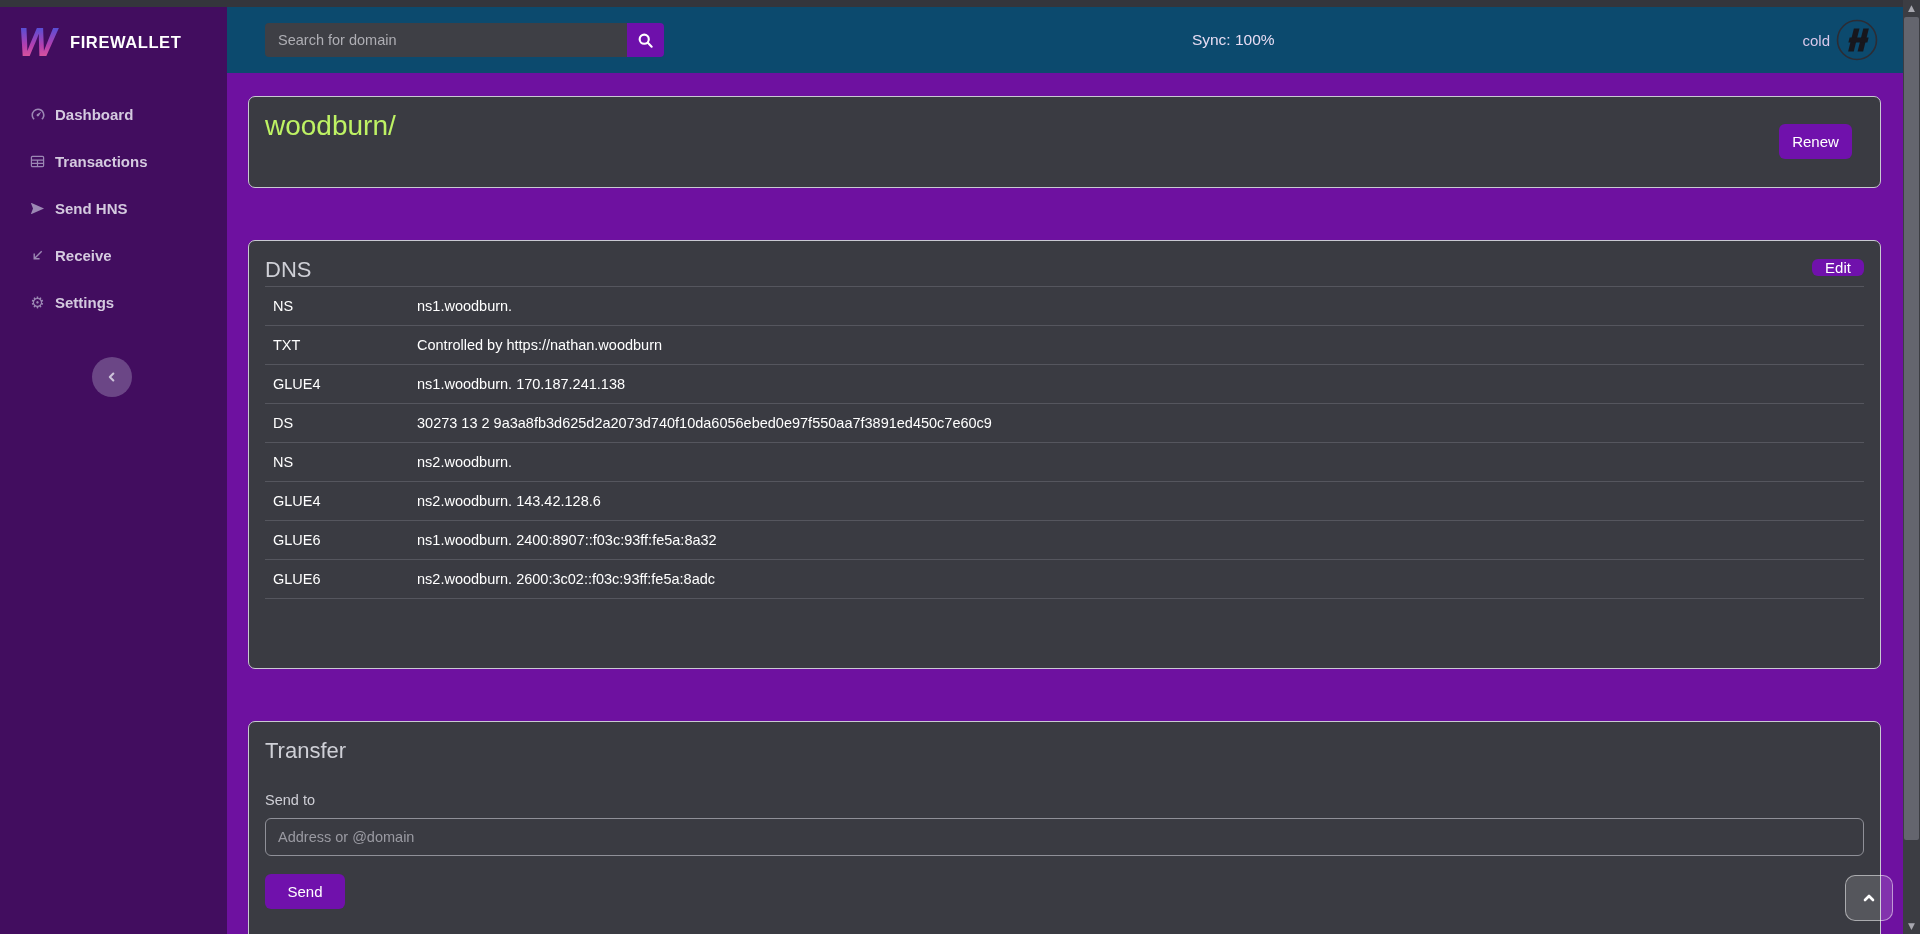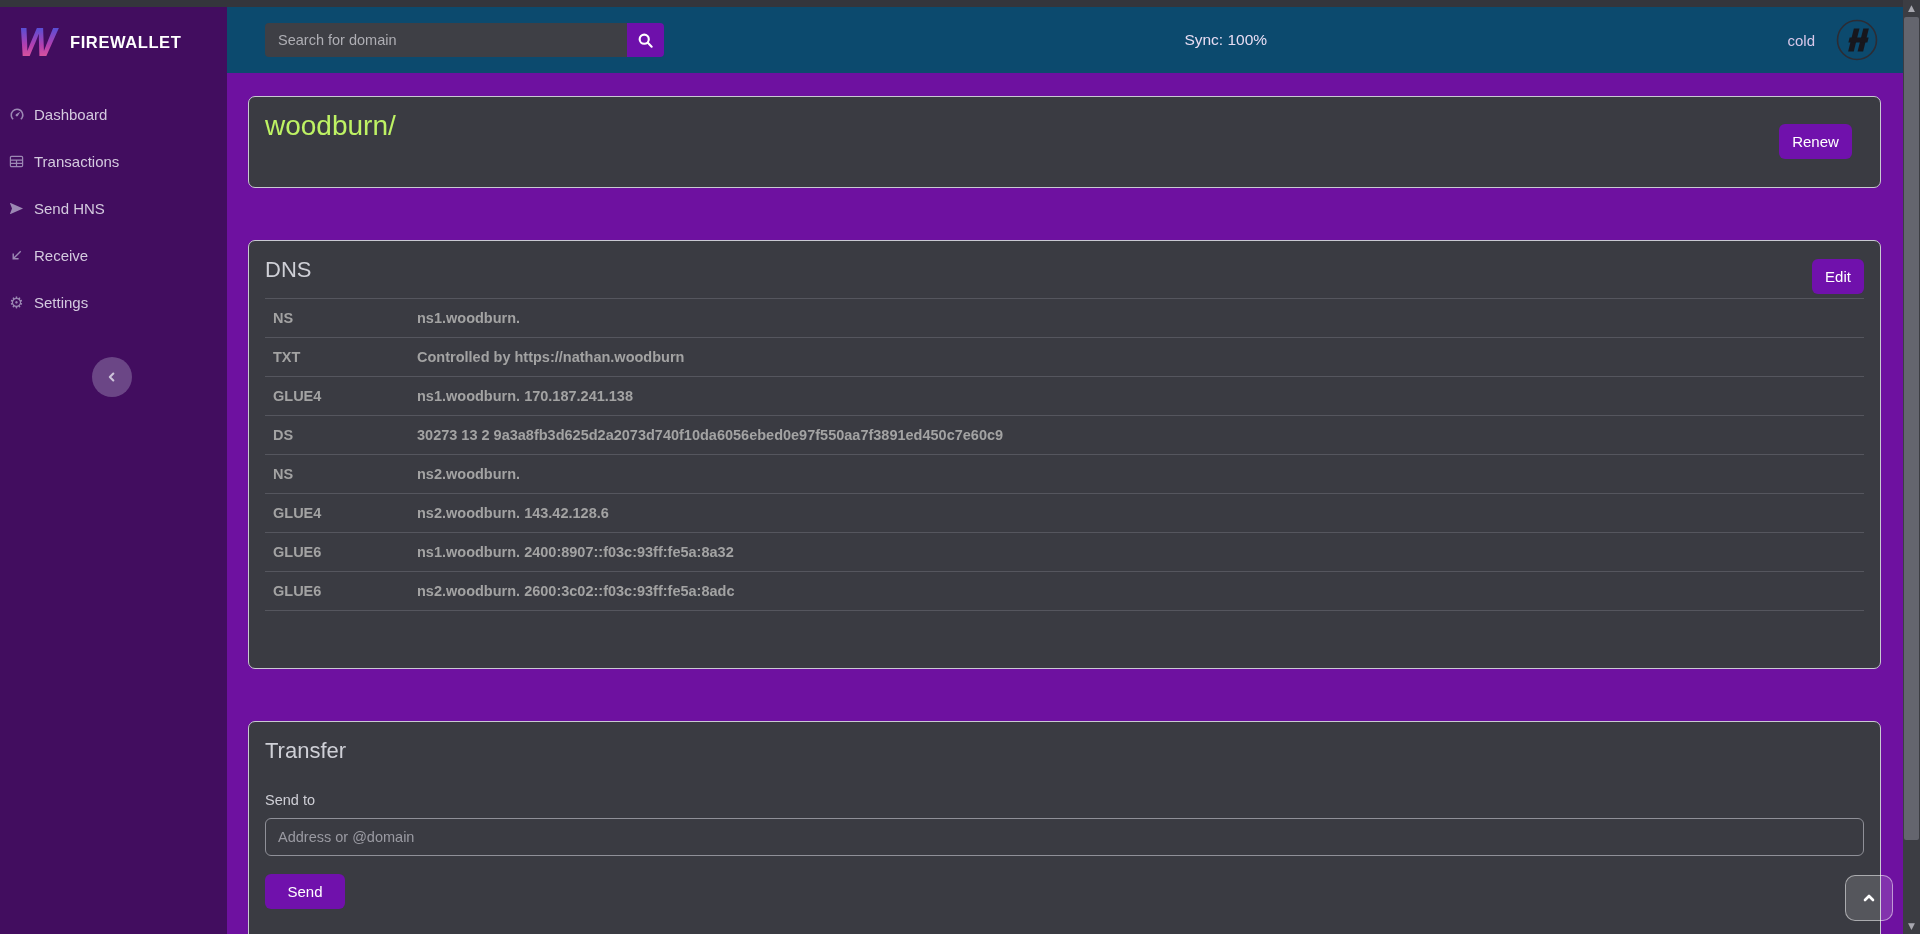--- a/index.html
+++ b/index.html
@@ -12,55 +12,55 @@
   }
   
   .top-strip { position:absolute; top:0; left:0; width:1920px; height:7px; background:#34353c; z-index:3; }
 
   
   .sidebar { position:absolute; left:0; top:7px; width:227px; height:927px; background:#420d5f; z-index:2; }
   .brand { display:flex; align-items:center; gap:10px; padding:12px 0 0 14px; }
   .brand-logo { width:46px; height:46px; }
   .brand-name { color:#ffffff; font-weight:bold; font-size:16.5px; letter-spacing:.6px; }
   .menu { margin-top:26px; }
-  .menu-item { display:flex; align-items:center; gap:9px; padding:15px 8px; color:#d4cadf; font-size:15px; cursor:pointer; }
+  .menu-item { display:flex; align-items:center; gap:9px; padding:15px 29px; color:#d4cadf; font-size:15px; cursor:pointer;font-weight:bold; }
   .menu-item .ico { color:#9c88b4; width:17px; height:17px; display:inline-flex; align-items:center; justify-content:center; flex:0 0 17px; }
   .gear-glyph { font-family:"DejaVu Sans", sans-serif; font-size:16px; line-height:1; }
   .collapse-btn { position:absolute; left:92px; top:350px; width:40px; height:40px; border-radius:50%;
                   background:#6b4686; display:flex; align-items:center; justify-content:center; cursor:pointer; }
 
   
   .topbar { position:absolute; left:227px; top:7px; width:1676px; height:66px; background:#0c4a6e;
             display:flex; align-items:center; z-index:2; }
   .search-form { display:flex; height:34px; margin-left:38px; }
   .search-input { width:362px; background:#3e3f45; border:none; color:#dddde2; padding:0 13px;
                   font-size:14.5px; border-radius:4px 0 0 4px; outline:none; font-family:"Liberation Sans", sans-serif; }
   .search-input::placeholder { color:#aeaeb4; }
   .search-btn { width:37px; background:#6e10ab; border:none; border-radius:0 4px 4px 0;
                 display:flex; align-items:center; justify-content:center; cursor:pointer; }
   .sync { flex:1; text-align:center; color:#e8ddf3; font-size:15.5px; }
-  .wallet-area { display:flex; align-items:center; gap:20px; margin-right:24px;justify-content:space-between; }
+  .wallet-area { display:flex; align-items:center; gap:5px; margin-right:24px;justify-content:space-between; }
   .wallet-name { color:#d9c8ea; font-size:15px; }
   .hs-icon { width:44px; height:44px; }
 
   
   .main { position:absolute; left:227px; top:73px; width:1676px; height:861px; }
   .card { margin:0 22px 52px 21px; background:#3a3b42; border:1px solid #c9c9d2; border-radius:7px;
           position:relative; padding:13px 16px; }
   .card-domain { margin-top:23px; height:92px; }
   .domain-title { color:#bef264; font-size:28px; font-weight:normal; }
   .domain-sub { color:#a6a7b0; font-size:15px; margin-top:7px; }
   .btn { background:#7011ac; color:#ffffff; border:none; border-radius:6px; font-size:15px;
          font-family:"Liberation Sans", sans-serif; cursor:pointer; }
   .renew-btn { position:absolute; right:28px; top:27px; width:73px; height:35px; }
-  .edit-btn  { position:absolute; right:16px; top:18px; width:52px; height:35px; }
+  .edit-btn  { position:absolute; right:16px; top:18px; width:52px; height:17px; }
 
   .card-dns { height:429px; }
   .section-title { color:#cfd0d7; font-size:22px; font-weight:normal; padding-top:3px; }
-  .dns-table { width:100%; border-collapse:collapse; margin-top:15px; font-size:14.5px; color:#a3a3a3;font-weight:bold; }
+  .dns-table { width:100%; border-collapse:collapse; margin-top:3px; font-size:14.5px; color:#ffffff; }
   .dns-table td { padding:11px 8px; border-top:1px solid #55565e; }
   .dns-table tr:last-child td { border-bottom:1px solid #55565e; }
   .dns-table td.type { width:144px; }
 
   .card-transfer { height:262px; }
   .field-label { color:#cfcfd6; font-size:14.5px; margin-top:28px; }
   .transfer-input { display:block; width:100%; height:38px; margin-top:10px; background:transparent;
                     border:1px solid #8f9098; border-radius:6px; color:#dddde2; padding:0 12px;
                     font-size:14.5px; outline:none; font-family:"Liberation Sans", sans-serif; }
   .transfer-input::placeholder { color:#9a9aa2; }

